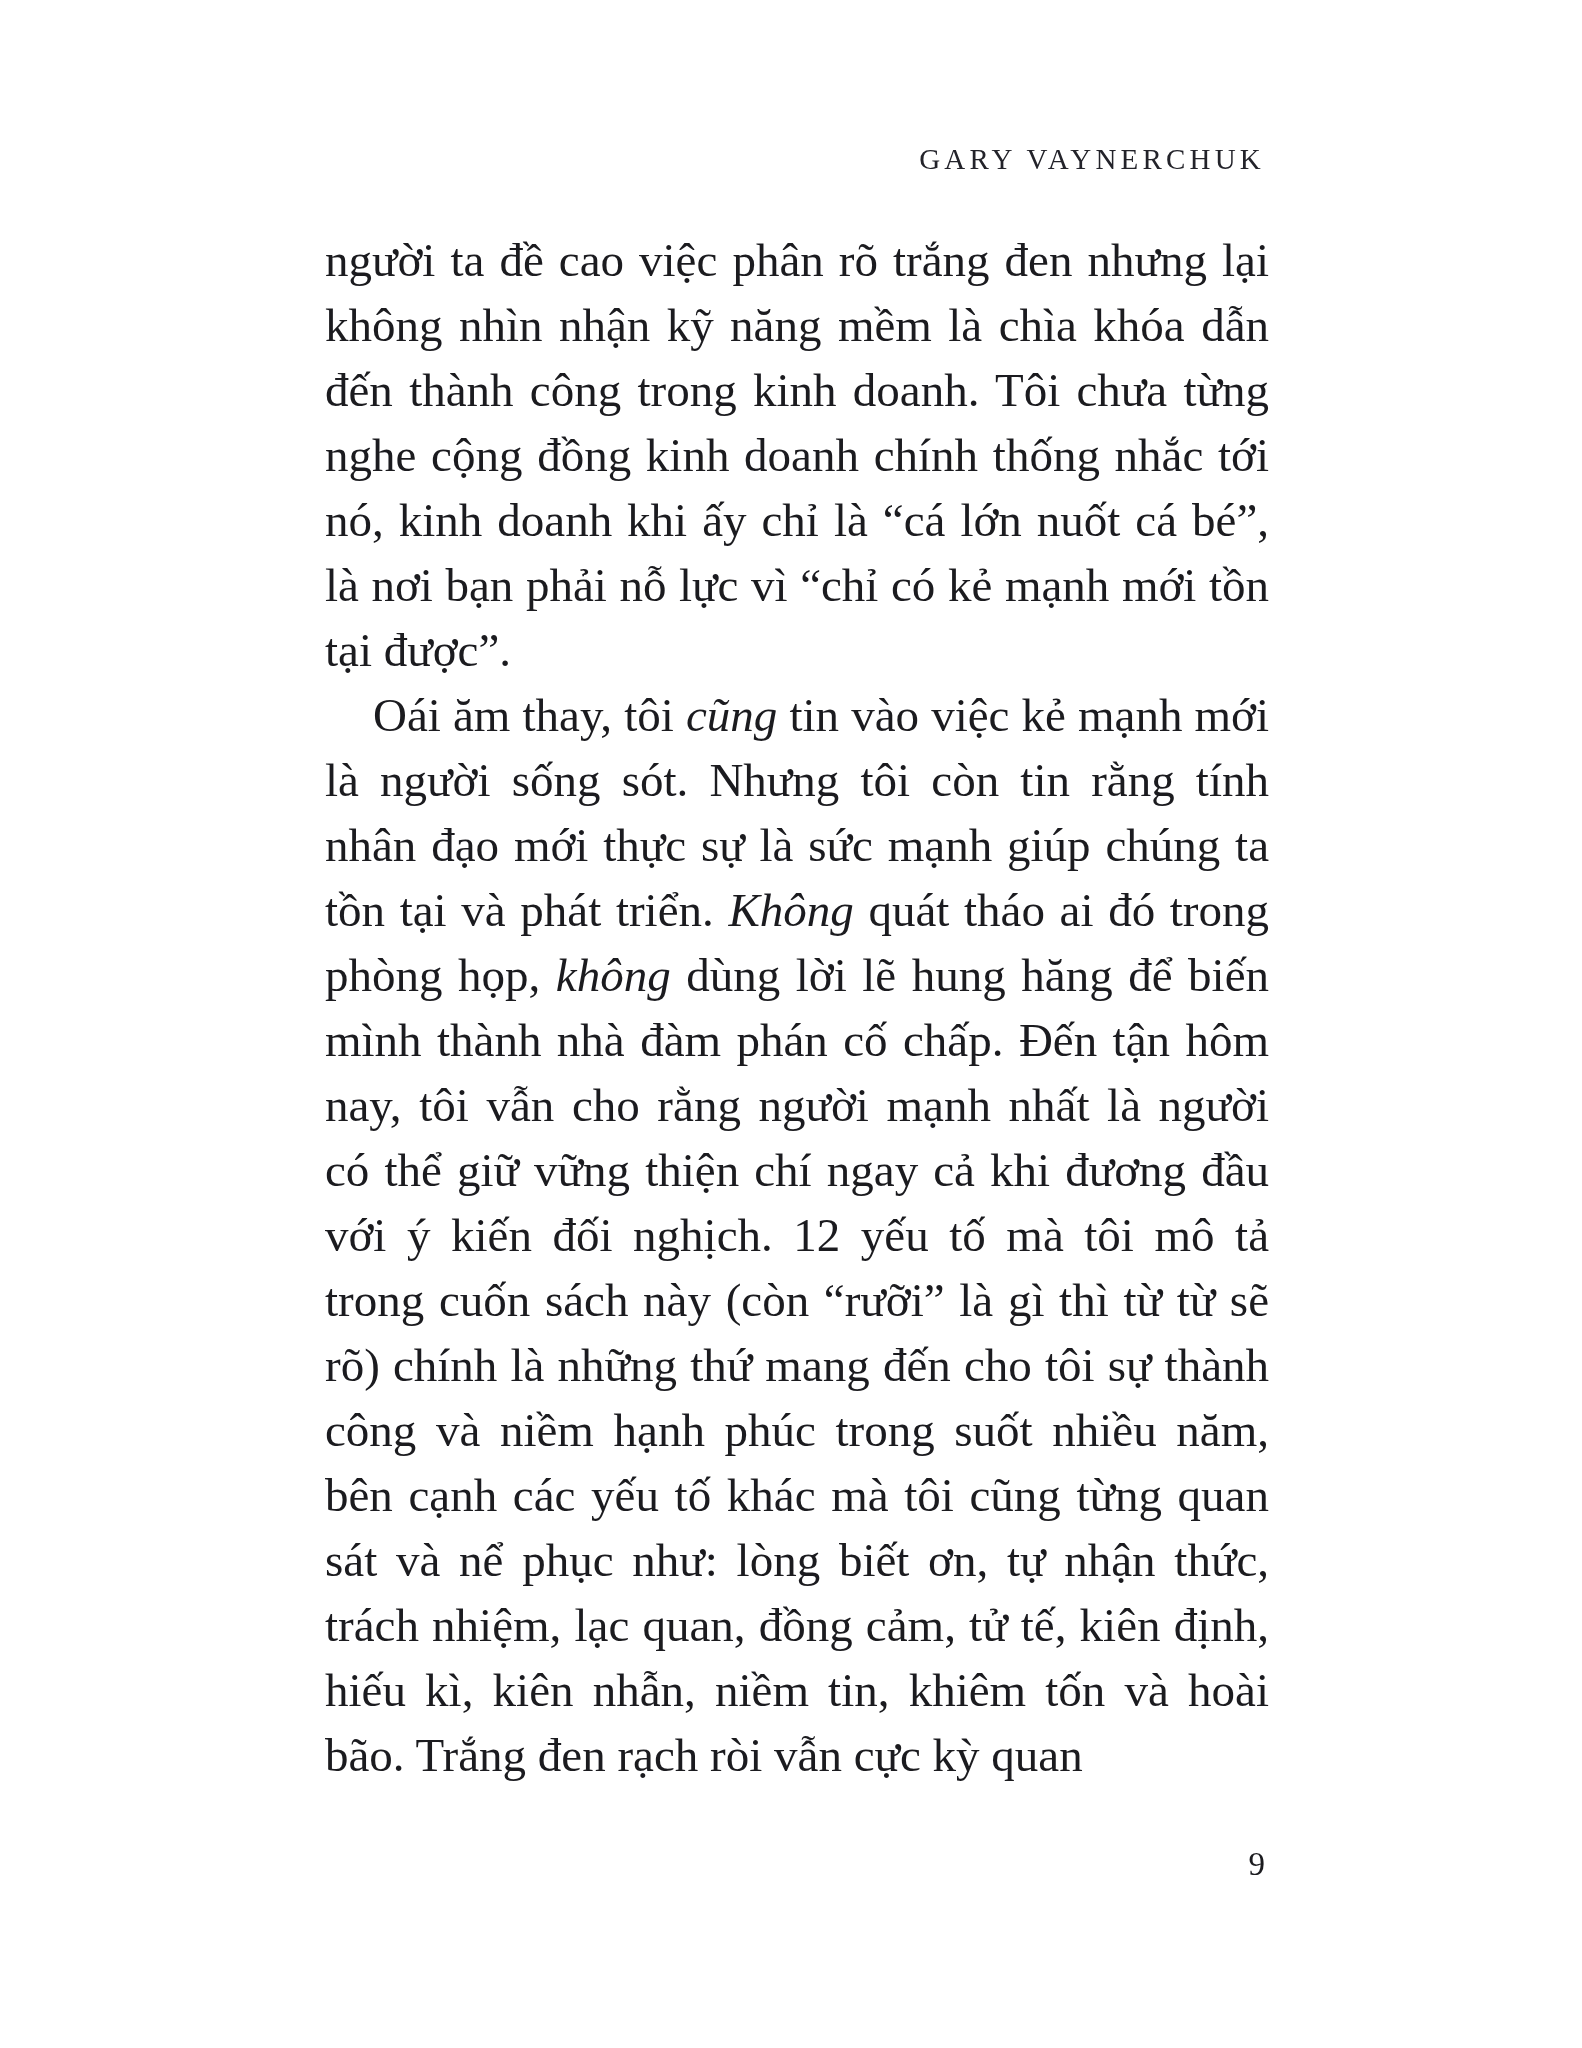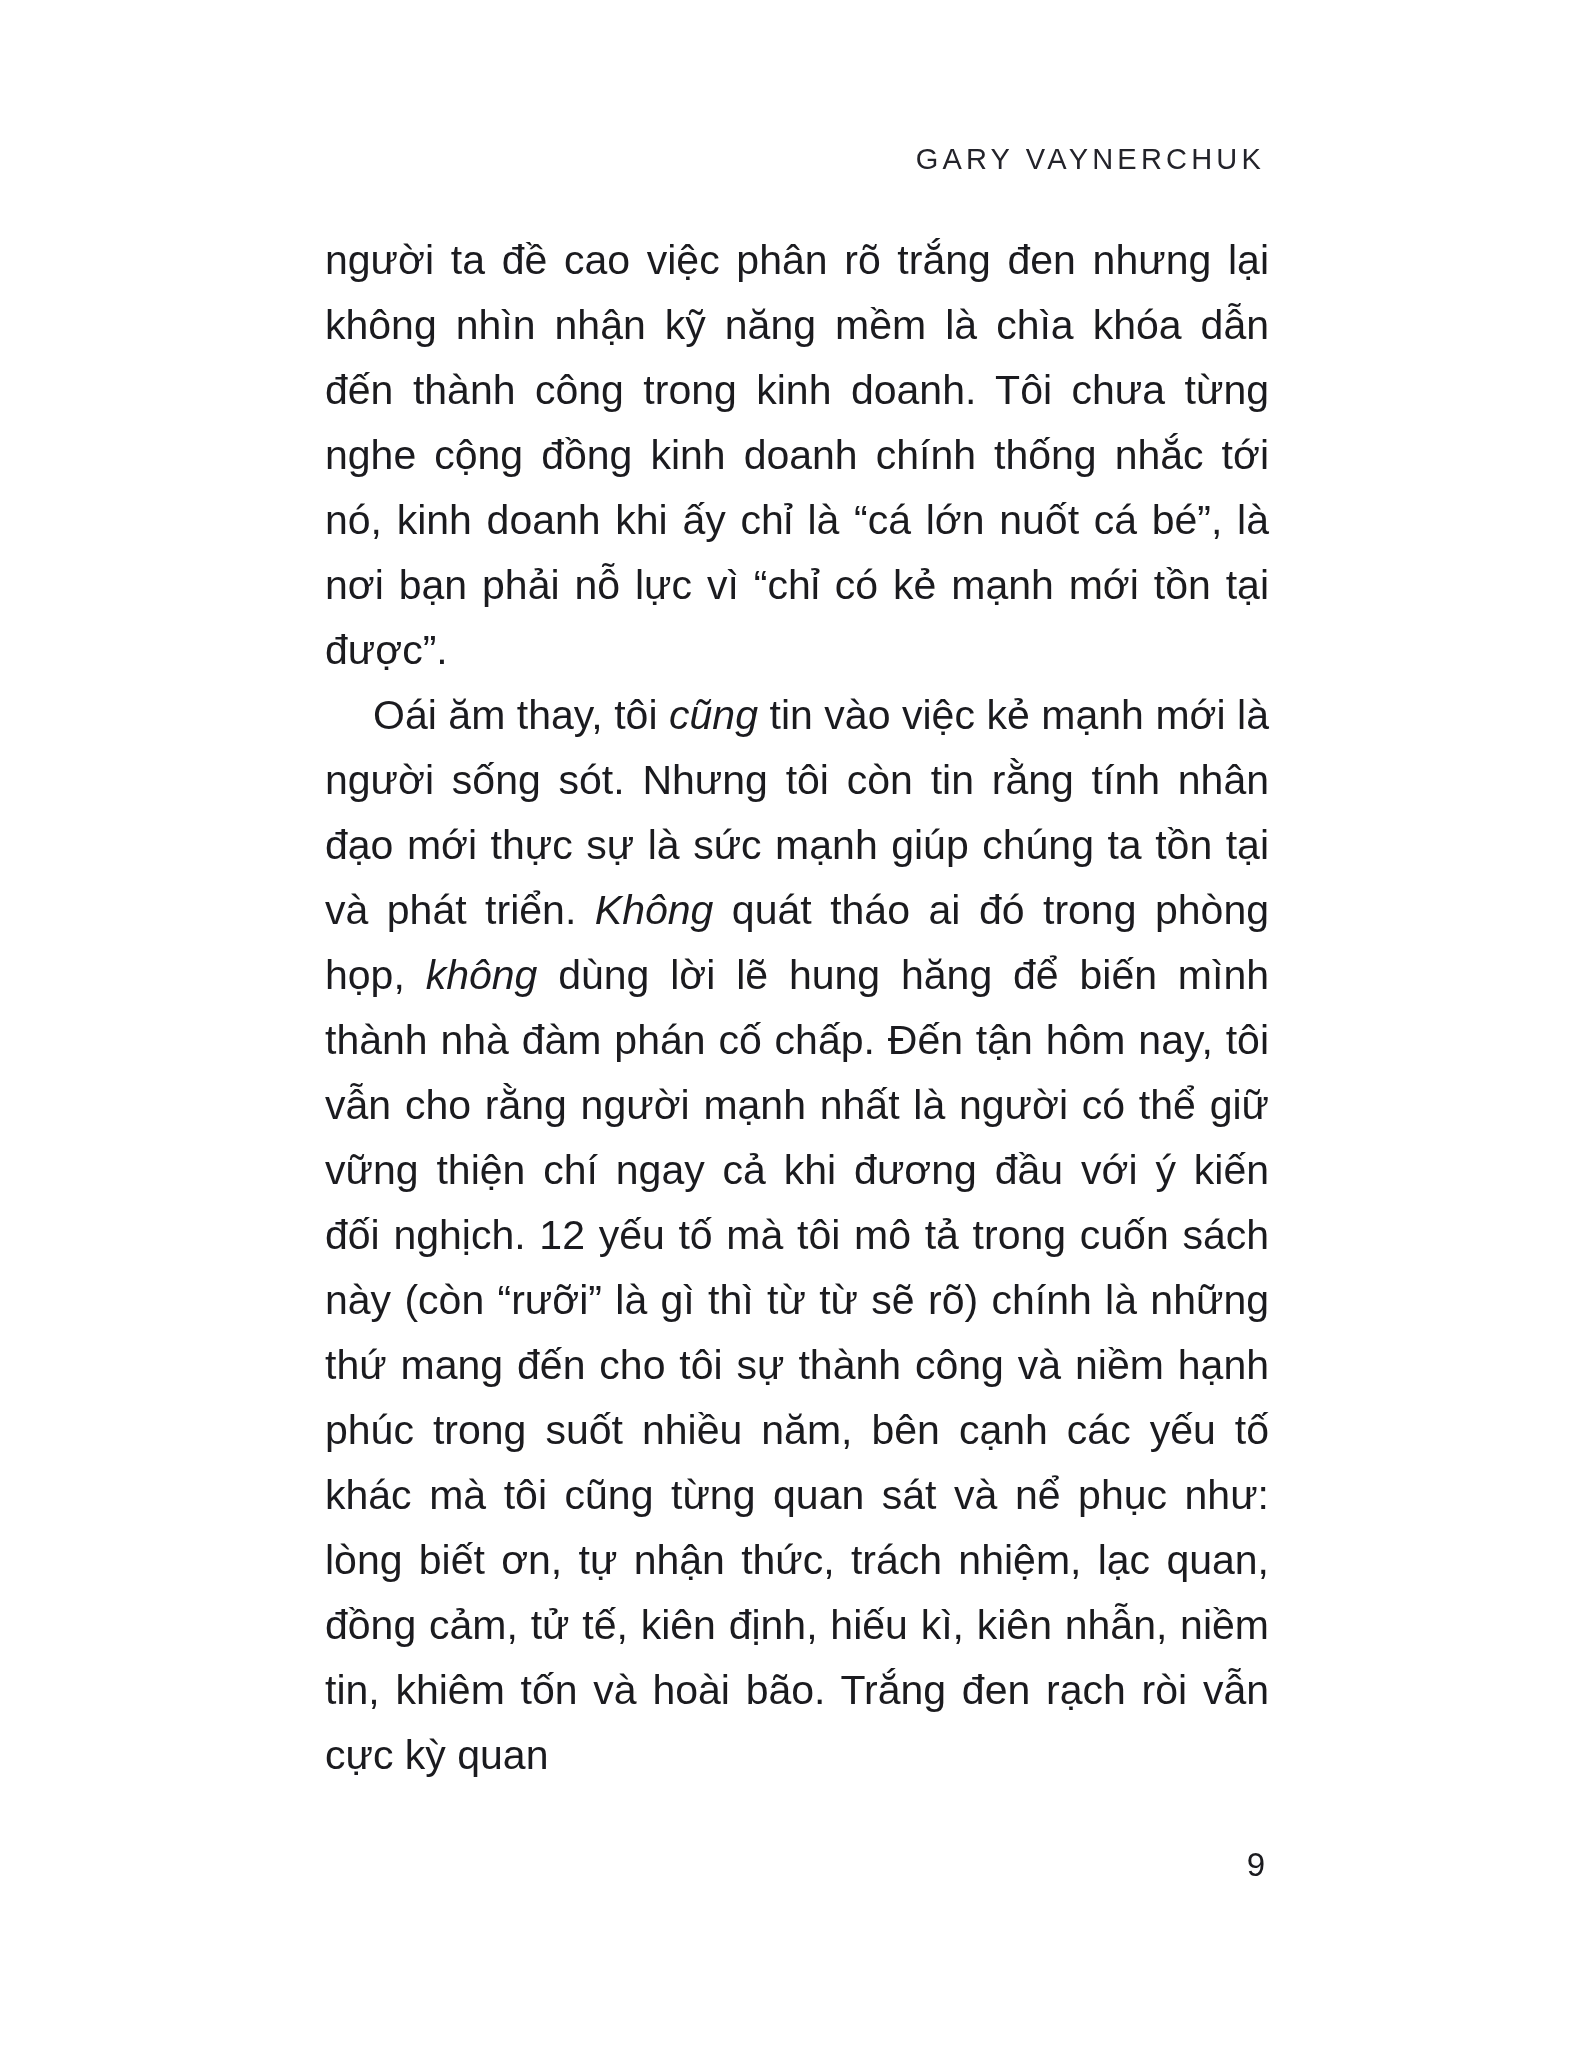--- a/index.html
+++ b/index.html
@@ -6,21 +6,21 @@
     margin: 0;
     padding: 0;
     background: #ffffff;
   }
   .page {
     position: relative;
     width: 1582px;
     height: 2048px;
     background: #ffffff;
     overflow: hidden;
-    font-family: Liberation Sans, sans-serif;
+    font-family: Liberation Serif, serif;
     color: #1b1b1f;
   }
 
   
   .running-head {
     position: absolute;
     left: 325px;
     top: 143px;
     width: 940px;
     text-align: right;
@@ -32,21 +32,21 @@
 
   
   .textblock {
     position: absolute;
     left: 325px;
     top: 228px;
     width: 944px;
   }
   .para {
     margin: 0;
-    font-size: 41px;
+    font-size: 47px;
     line-height: 65px;
     text-align: justify;
     text-justify: inter-word;
     color: #1b1b1f;
     hyphens: none;
   }
   .para + .para {
     margin-top: 0;
   }
   .para.indent {

